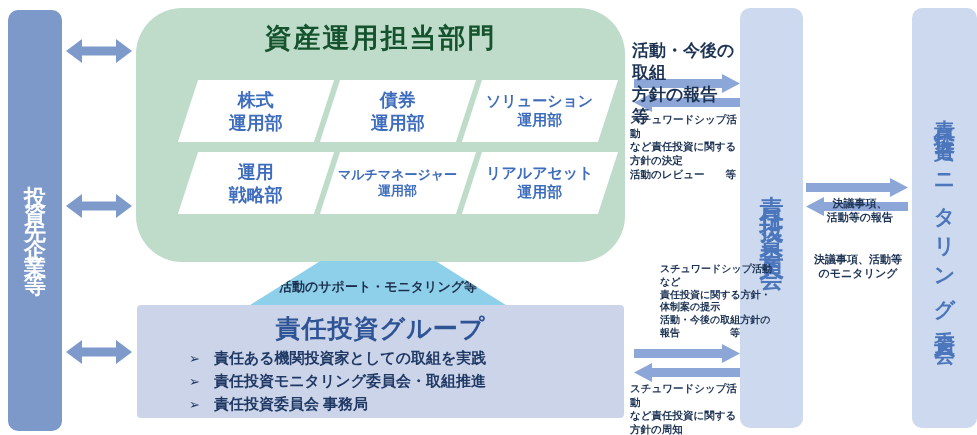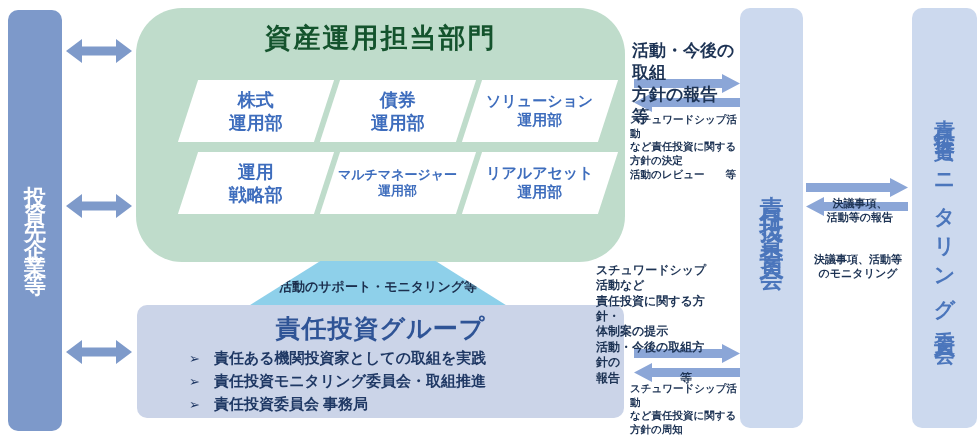--- a/index.html
+++ b/index.html
@@ -24,32 +24,32 @@
   .d0{left:52px;top:72px;} .d1{left:194px;top:72px;} .d2{left:336px;top:72px;}
   .d3{left:52px;top:144px;} .d4{left:194px;top:144px;} .d5{left:336px;top:144px;}
   .fs-lg{font-size:18px;} .fs-md{font-size:15px;} .fs-sm{font-size:13px;}
 
   
   .trapezoid{position:absolute;left:247px;top:261px;width:262px;height:46px;background:#8ed0ea;
     clip-path:polygon(28% 0,72% 0,100% 100%,0 100%);display:flex;align-items:center;justify-content:center;}
   .trapezoid .t-label{font-size:13px;font-weight:600;color:#1c2f4e;margin-top:6px;}
 
   
-  .group-box{position:absolute;left:137px;top:305px;width:487px;height:113px;background:#cbd4e8;border-radius:10px;}
+  .group-box{position:absolute;left:137px;top:305px;width:487px;height:113px;background:#cbd4e8;border-radius:4px;}
   .group-title{position:absolute;top:7px;left:0;width:100%;text-align:center;font-size:25px;font-weight:bold;color:#2f5496;letter-spacing:1px;}
   .group-bullets{position:absolute;left:52px;top:44px;display:flex;flex-direction:column;gap:4px;}
   .bullet-row{display:flex;align-items:baseline;gap:14px;color:#1f3864;font-weight:bold;font-size:15px;}
   .bullet-row .marker{font-size:13px;}
 
   
   .arr{position:absolute;}
   .flow-label{position:absolute;color:#1d3354;font-weight:bold;white-space:pre-line;line-height:1.3;}
   .lab1{left:632px;top:40px;width:110px;font-size:17px;}
   .lab2{left:630px;top:113px;width:114px;font-size:10.5px;}
-  .lab3{left:596px;top:263px;width:118px;font-size:12px;line-height:1.28;}
+  .lab3{left:660px;top:263px;width:118px;font-size:10px;line-height:1.28;}
   .lab4{left:630px;top:382px;width:114px;font-size:10.5px;}
   .lab5{left:812px;top:148px;width:96px;font-size:11px;text-align:center;margin-top:48px;}
   .lab6{left:806px;top:216px;width:104px;font-size:11px;text-align:center;margin-top:36px;}
 </style>
 </head>
 <body>
 
 <div class="canvas">
 
   <div class="pillar pillar-left">

